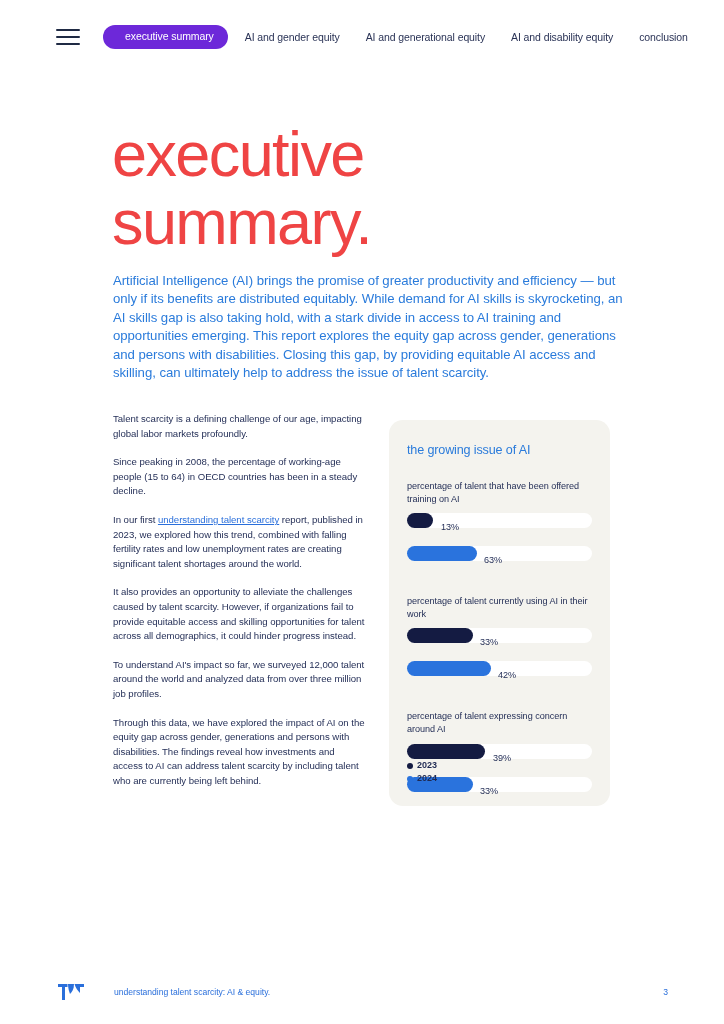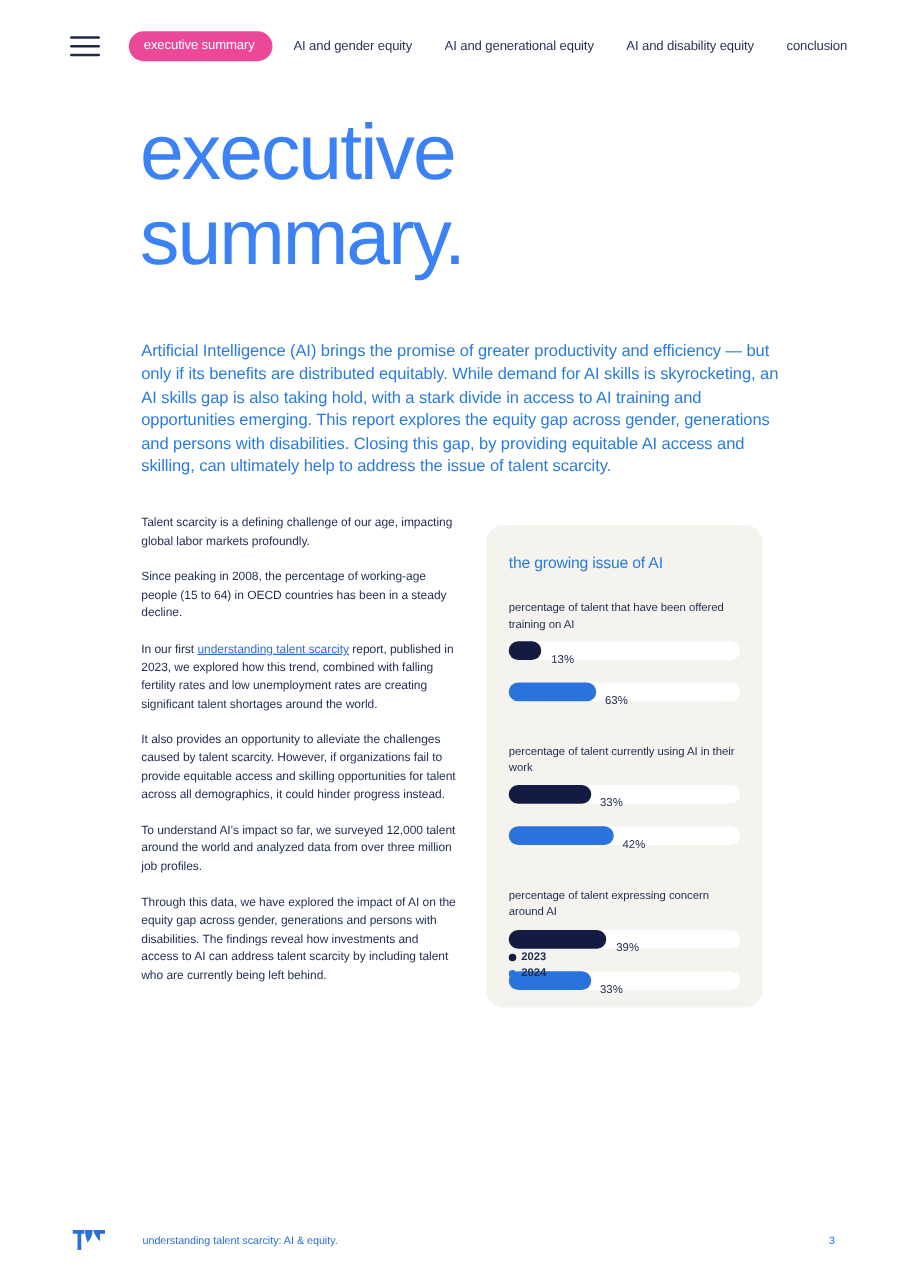--- a/index.html
+++ b/index.html
@@ -61,40 +61,41 @@
     font-size: 10.5px;
     color: #2a3356;
     letter-spacing: -0.1px;
     white-space: nowrap;
     padding: 0 13px;
     line-height: 1;
     cursor: pointer;
   }
 
   .nav-item.active {
-    background: #ec4899;
+    background: #6d28d9;
     color: #ffffff;
     border-radius: 999px;
-    padding: 6px 14px 7px 12px;
+    padding: 6px 14px 7px 22px;
     margin-right: 4px;
   }
 
   
   .hero {
     position: absolute;
     left: 112px;
     top: 88px;
     width: 520px;
   }
   .hero h1 {
     font-size: 63px;
     line-height: 68px;
     font-weight: 400;
-    color: #3b82f6;
+    color: #ef4444;
     letter-spacing: -1.6px;
+    margin-top: 32px;
   }
 
   
   .lead {
     position: absolute;
     left: 113px;
     top: 272px;
     width: 514px;
     font-size: 13.2px;
     line-height: 18.4px;

